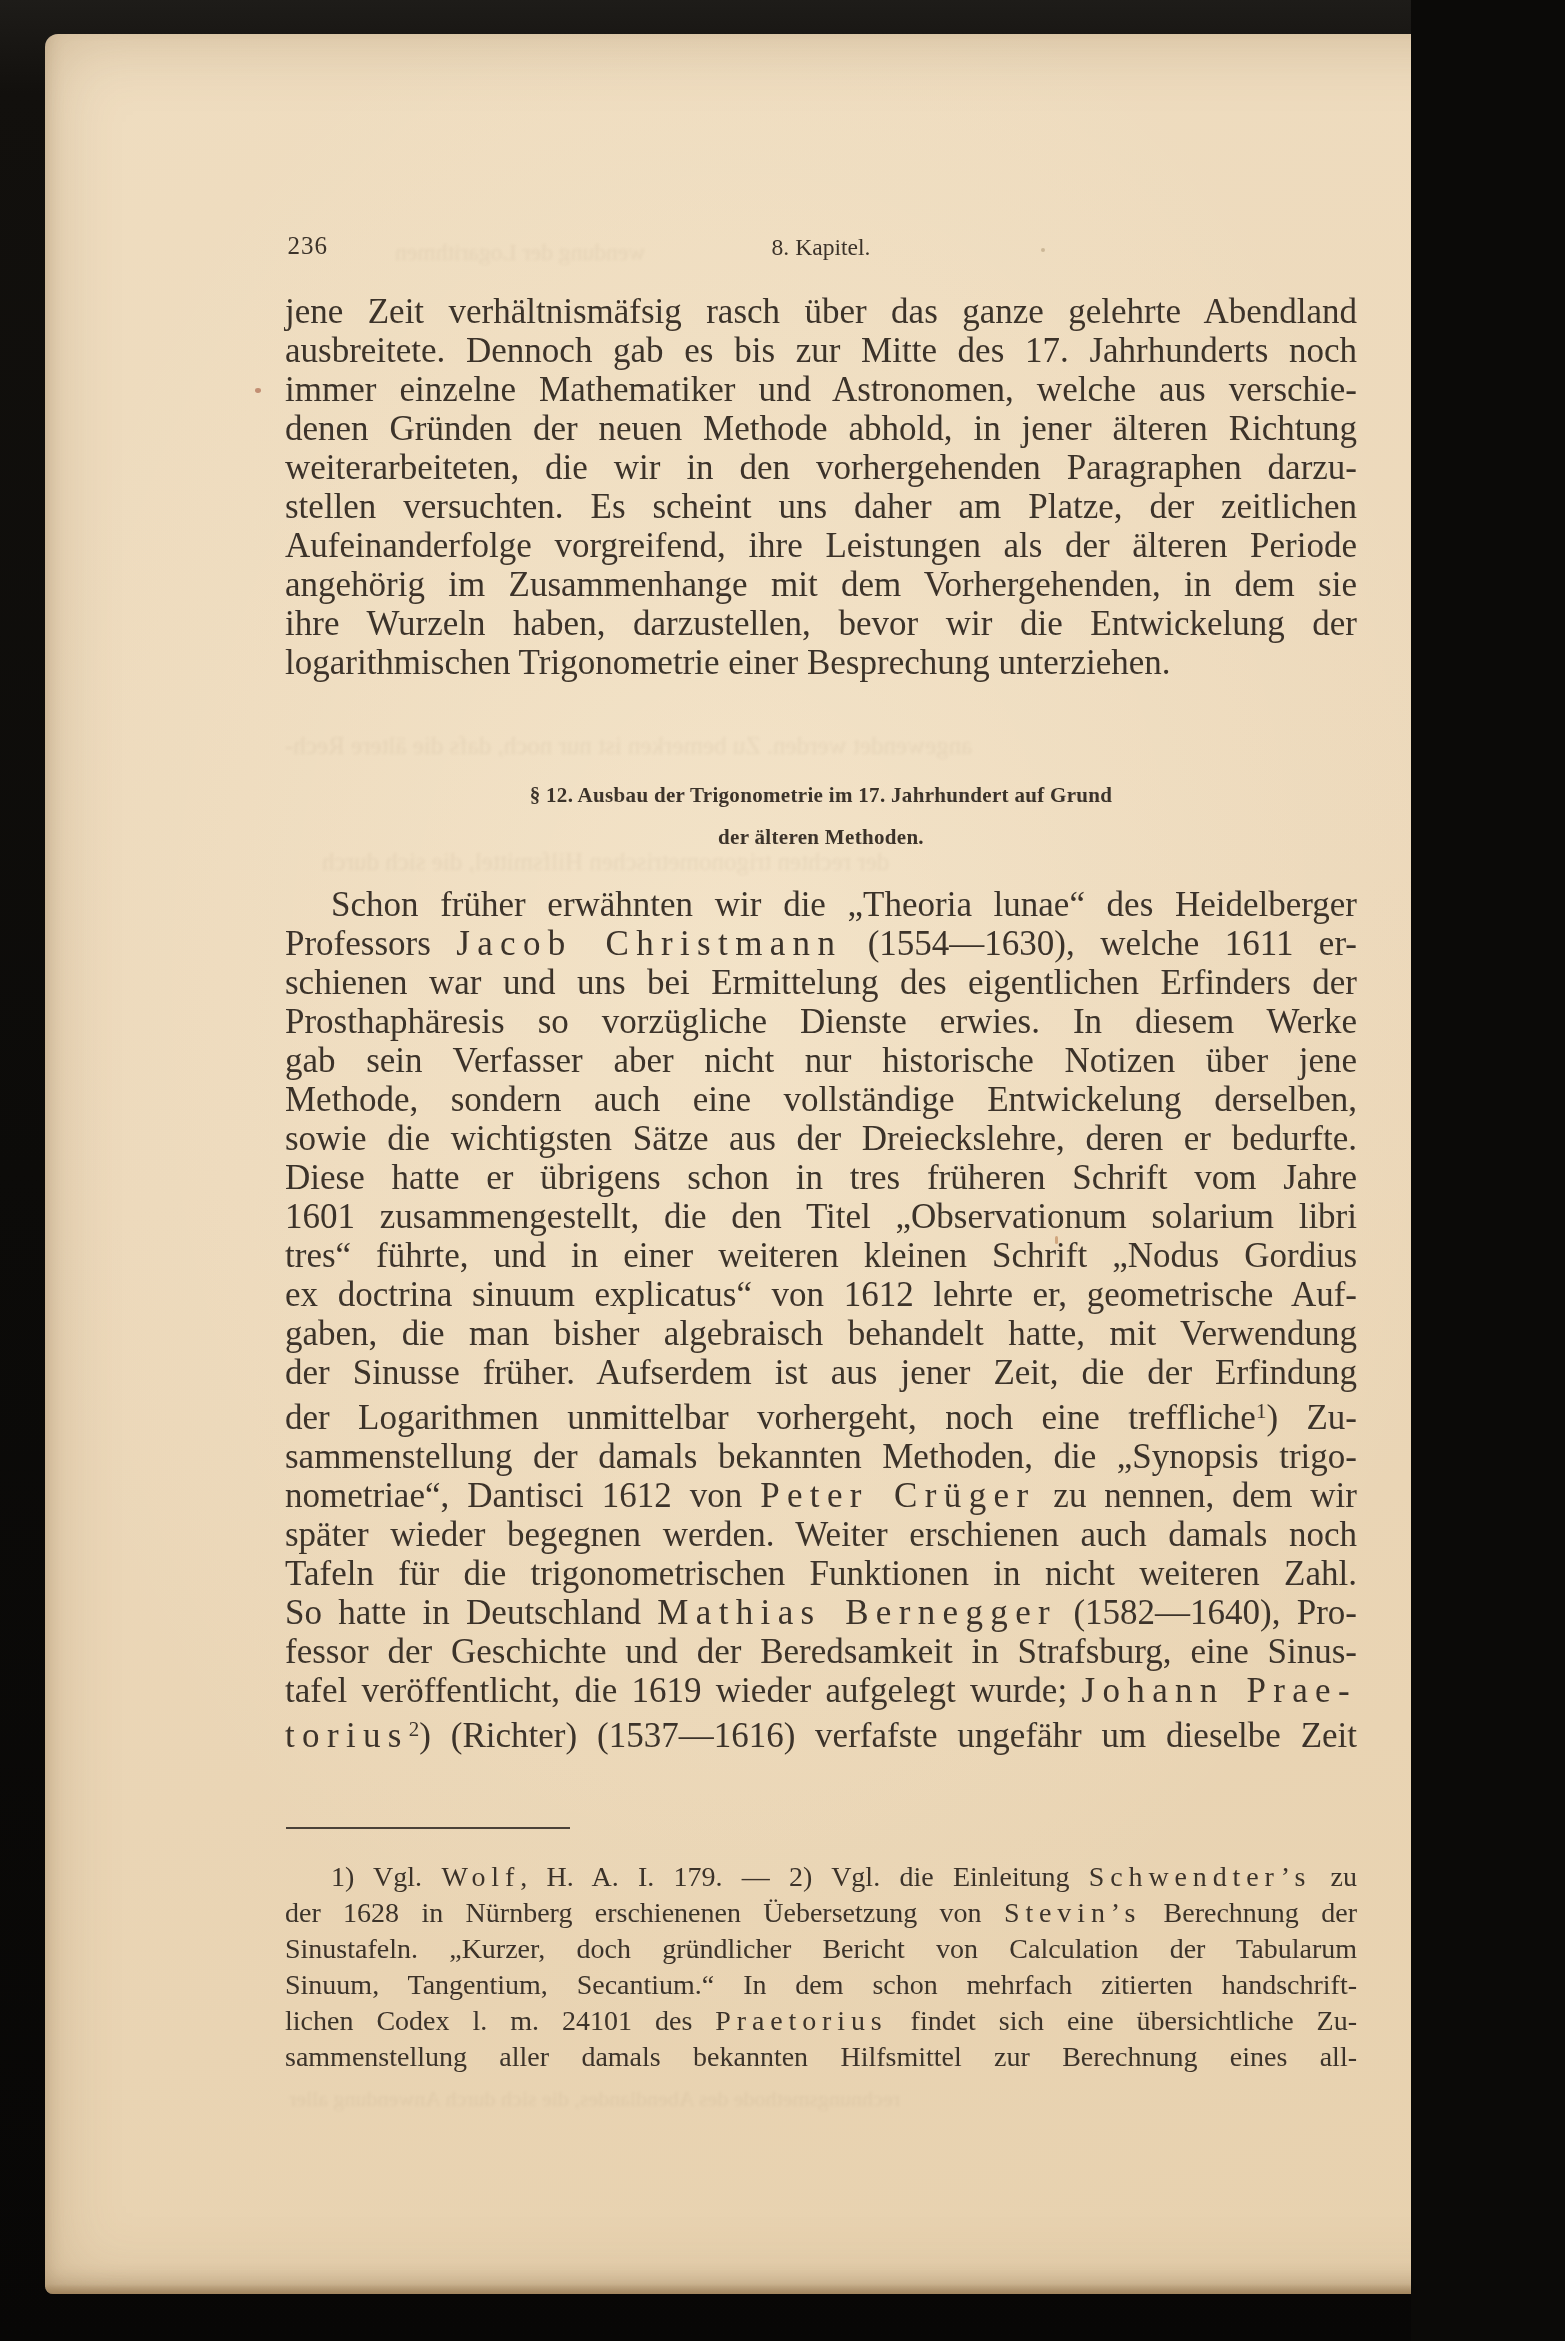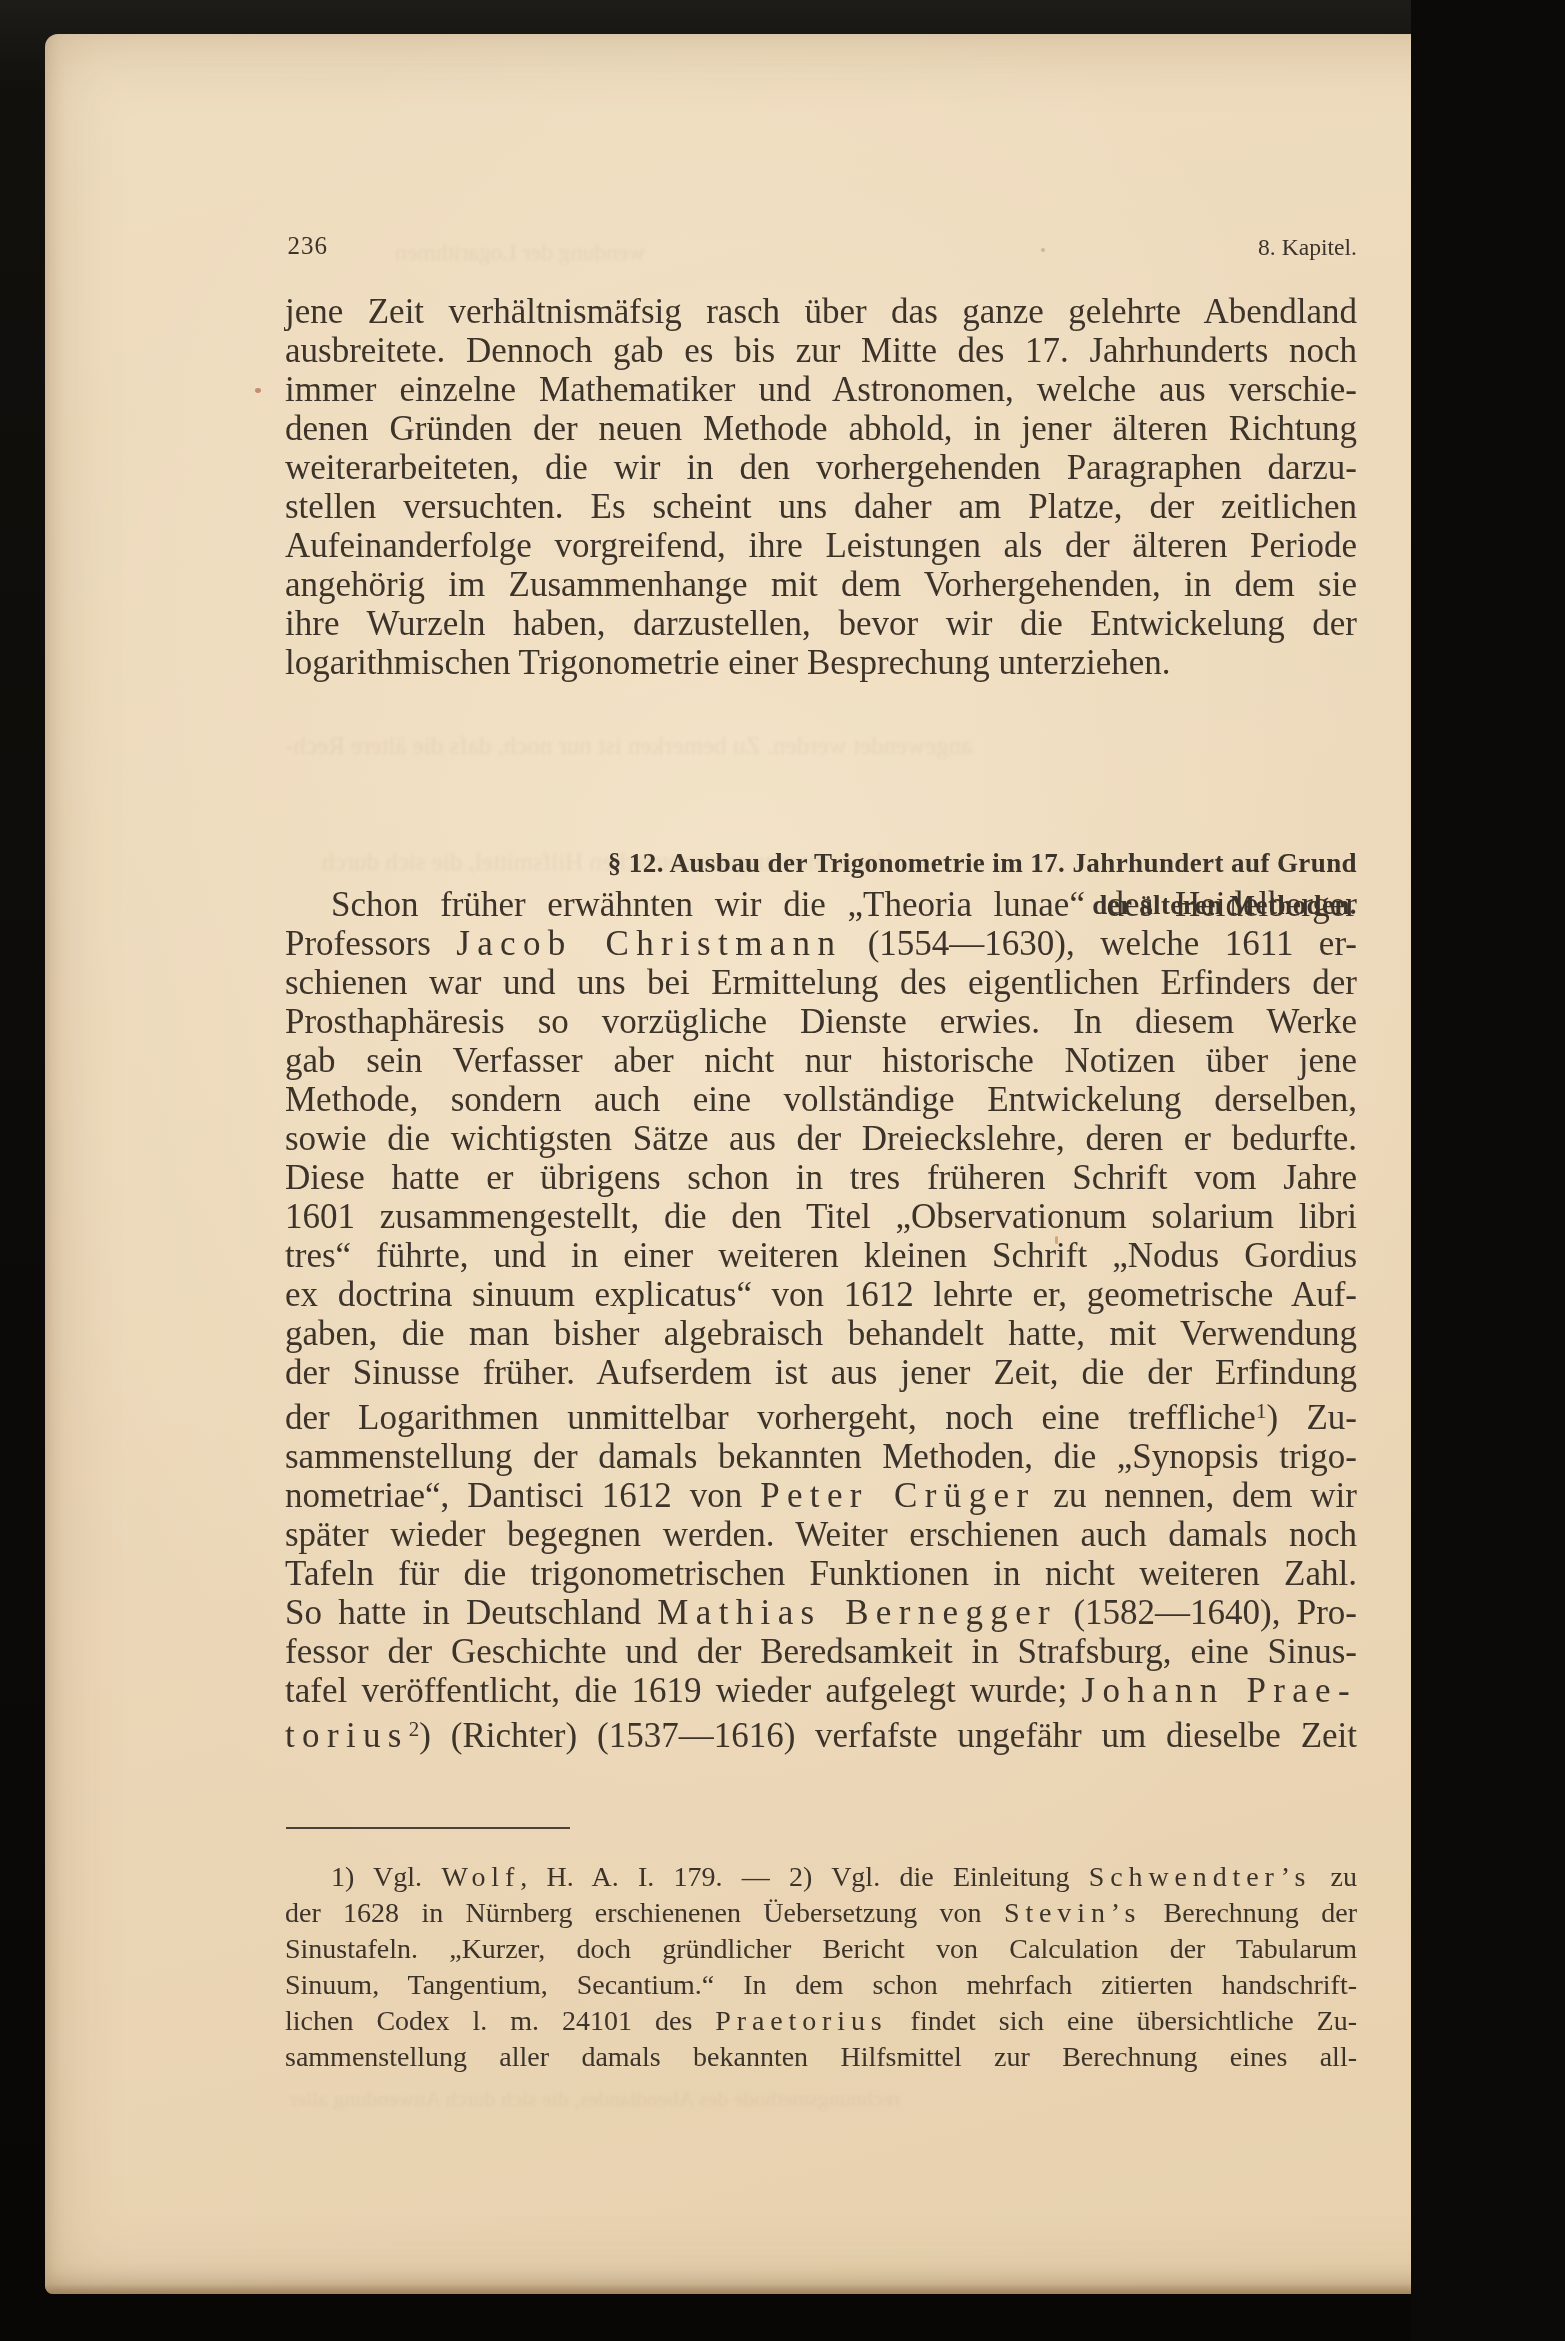--- a/index.html
+++ b/index.html
@@ -36,32 +36,32 @@
   }
   #notch-brown{
     position:absolute;left:1466px;top:47px;width:43px;height:24.4px;
     background:radial-gradient(ellipse at 50% 30%,#7a5226 0%,#6b4523 55%,rgba(107,69,35,0) 100%);
     filter:blur(0.8px);
   }
   
   .ink{color:#3c332a;}
   #pagehead{position:absolute;left:240px;top:198px;width:1072px;height:36px;font-size:25px;z-index:2;}
   #pageno{position:absolute;left:2.4px;top:0;letter-spacing:.04em;}
-  #chapter{position:absolute;left:0;width:100%;text-align:right;top:2.4px;font-size:23.6px;}
+  #chapter{position:absolute;left:0;width:100%;text-align:center;top:2.4px;font-size:23.6px;}
   .para{position:absolute;left:240px;width:1072px;font-size:35px;line-height:39px;z-index:2;}
   #para1{top:258px;}
   #para2{top:851px;}
   .para .line{text-align:justify;text-align-last:justify;}
   .para .line.nojust{text-align-last:left;}
   .para .line.indent{text-indent:46px;}
   .sperr{letter-spacing:.21em;}
   .sup{font-size:.6em;vertical-align:.5em;letter-spacing:0;}
   #heading{
-    position:absolute;left:240px;top:808px;width:1072px;z-index:2;
-    font-weight:bold;font-size:27px;line-height:42px;text-align:right;
+    position:absolute;left:240px;top:740px;width:1072px;z-index:2;
+    font-weight:bold;font-size:21px;line-height:42px;text-align:center;
     letter-spacing:.015em;
   }
   #rule{position:absolute;left:241px;top:1793px;width:284px;height:2.4px;background:#4a4138;z-index:2;}
   #footnotes{top:1825px;font-size:28px;line-height:36px;}
   
   .ghost{
     position:absolute;z-index:1;transform:scaleX(-1);filter:blur(1.6px);
     opacity:.075;color:#6d5331;white-space:nowrap;font-size:25px;
   }
   #ghost1{left:350px;top:205px;font-size:23.6px;}

